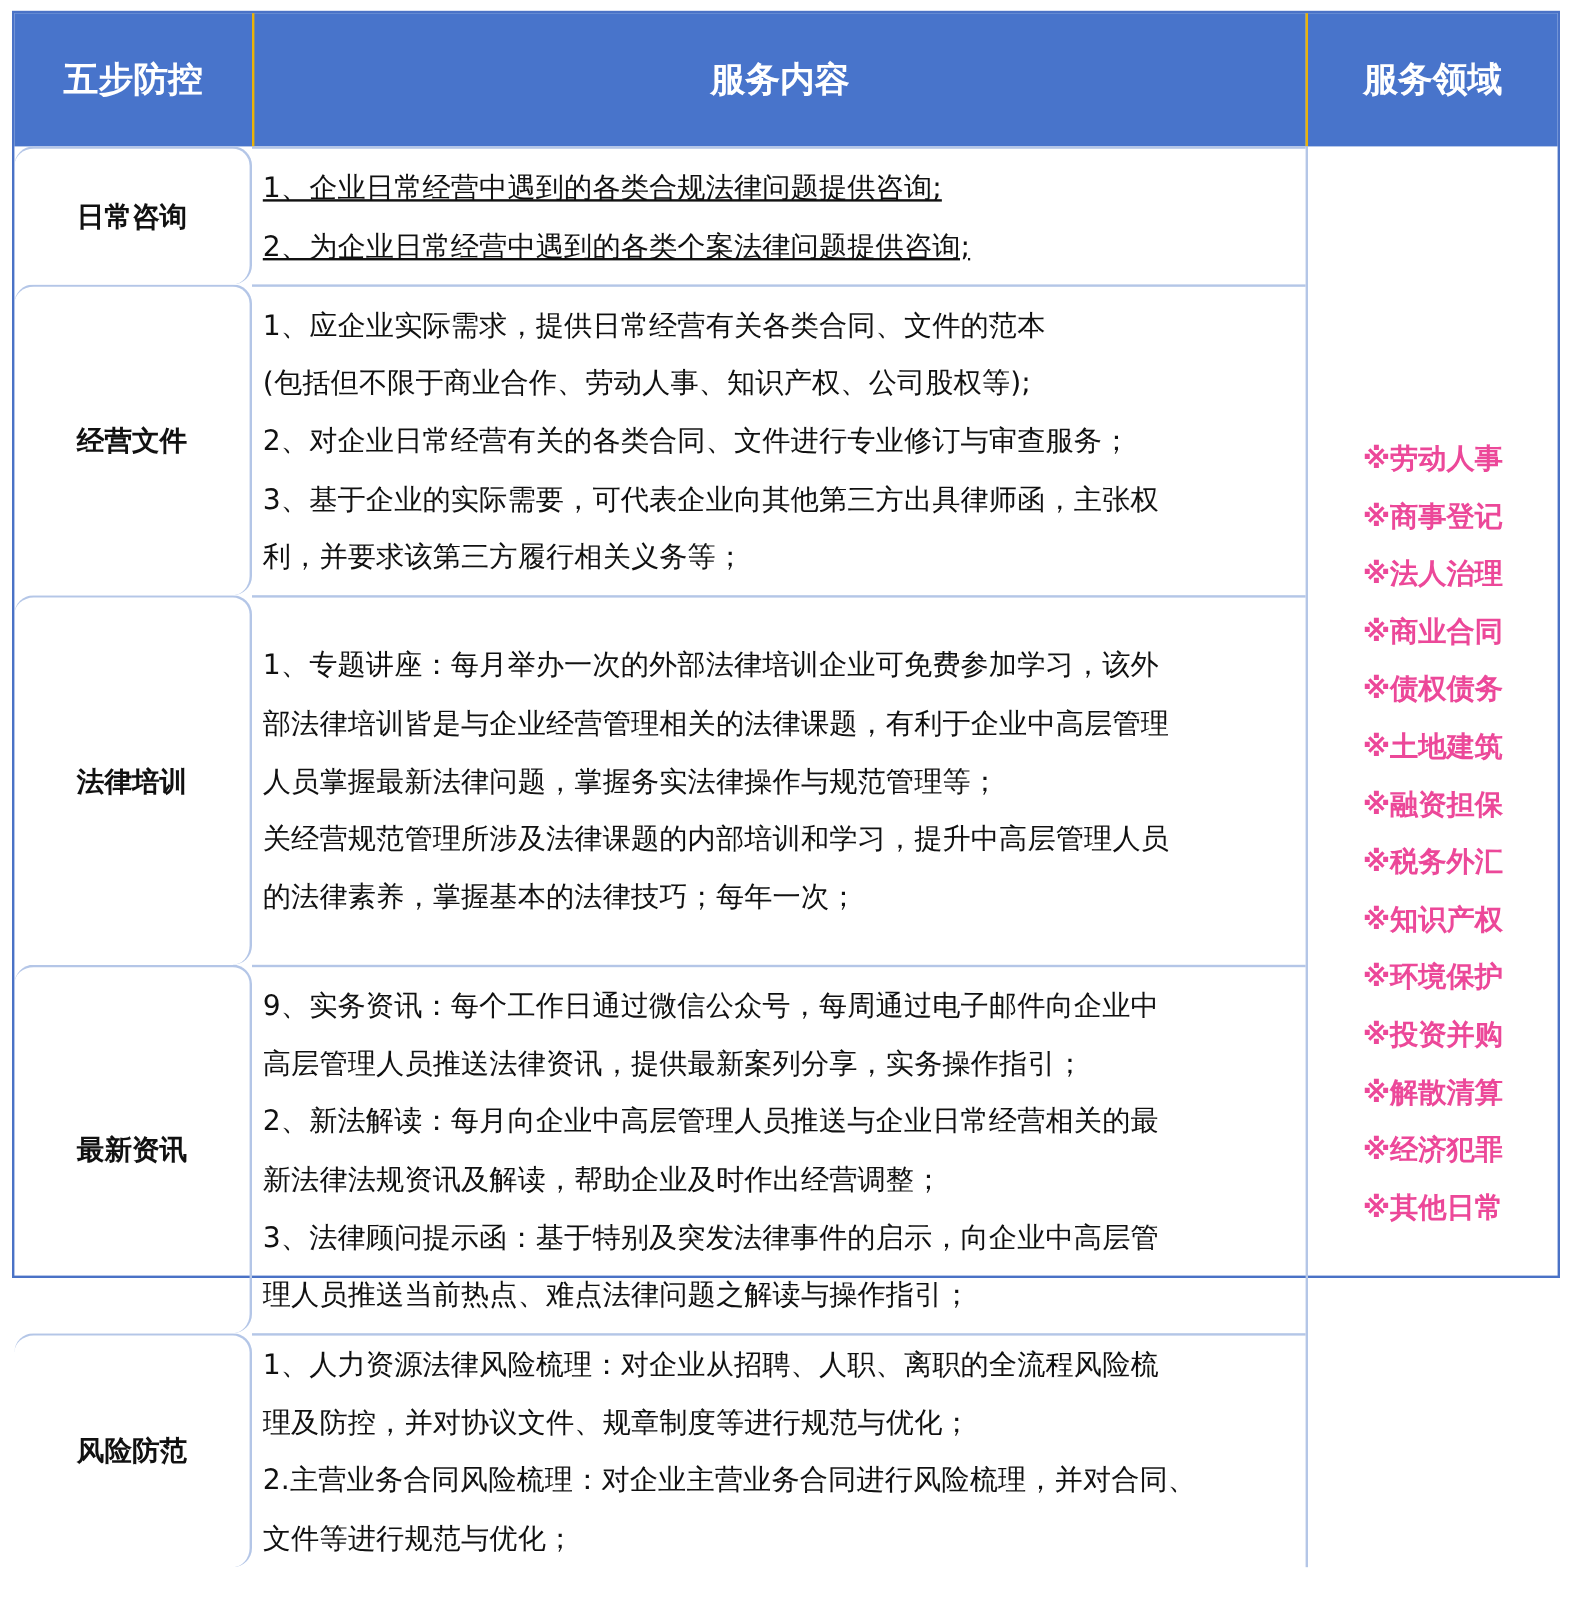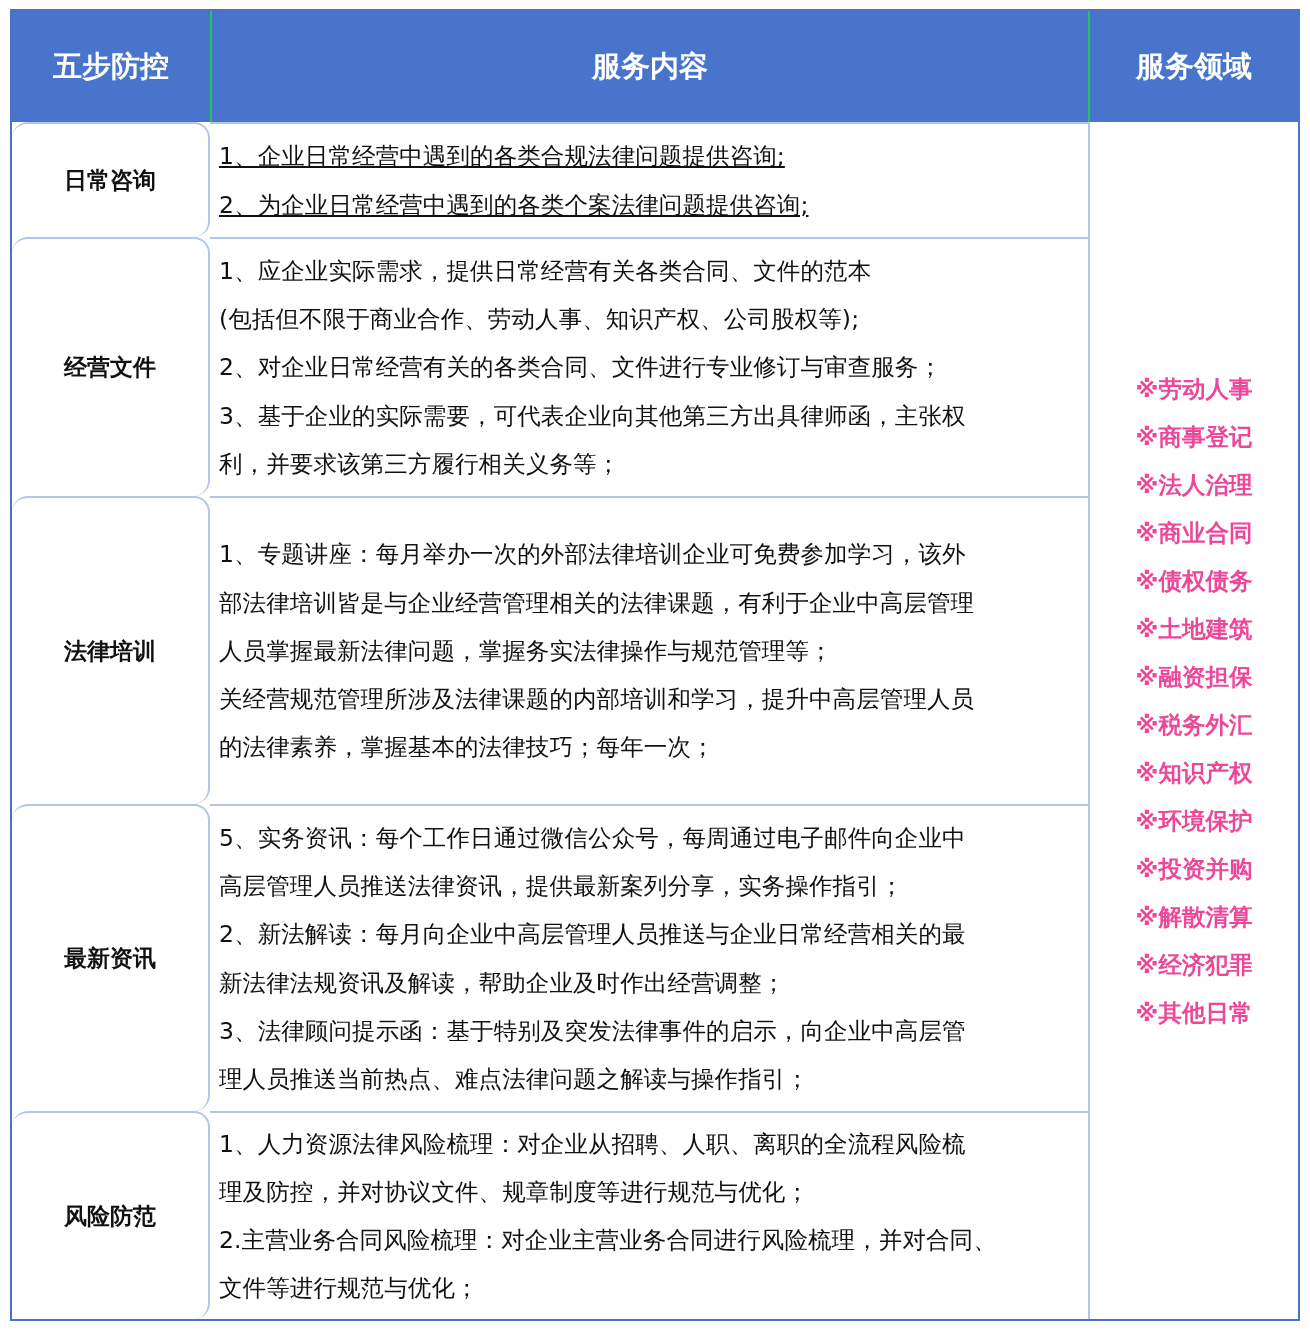--- a/index.html
+++ b/index.html
@@ -12,40 +12,40 @@
       height: 1336px;
       position: relative;
       font-family: "DejaVu Sans", "Liberation Sans", sans-serif;
       color: #111111;
     }
     .tbl {
       position: absolute;
       left: 10px;
       top: 9px;
       width: 1290px;
-      height: 1312px;
+      height: 1056px;
       border: 2px solid #4a72c6;
       box-sizing: border-box;
       display: grid;
       grid-template-columns: 198px 878px 1fr;
       grid-template-rows: 111px 115px 259px 308px 307px 1fr;
       background: #ffffff;
     }
     .hcell {
       background: #4874cb;
       color: #ffffff;
       font-weight: bold;
       font-size: 29px;
       display: flex;
       align-items: center;
       justify-content: center;
       letter-spacing: 0px;
     }
     .hcell + .hcell {
-      border-left: 2px solid #22c55e;
+      border-left: 2px solid #eab308;
     }
     .step {
       display: flex;
       align-items: center;
       justify-content: center;
       font-weight: bold;
       font-size: 23px;
       color: #111111;
       border-top: 2px solid #b4c6e7;
       border-right: 2px solid #b4c6e7;
@@ -111,21 +111,21 @@
   <div class="content" style="grid-column:2;grid-row:4;">
     <div class="line">1、专题讲座：每月举办一次的外部法律培训企业可免费参加学习，该外</div>
     <div class="line">部法律培训皆是与企业经营管理相关的法律课题，有利于企业中高层管理</div>
     <div class="line">人员掌握最新法律问题，掌握务实法律操作与规范管理等；</div>
     <div class="line">关经营规范管理所涉及法律课题的内部培训和学习，提升中高层管理人员</div>
     <div class="line">的法律素养，掌握基本的法律技巧；每年一次；</div>
   </div>
 
   <div class="step" style="grid-column:1;grid-row:5;">最新资讯</div>
   <div class="content" style="grid-column:2;grid-row:5;">
-    <div class="line">5、实务资讯：每个工作日通过微信公众号，每周通过电子邮件向企业中</div>
+    <div class="line">9、实务资讯：每个工作日通过微信公众号，每周通过电子邮件向企业中</div>
     <div class="line">高层管理人员推送法律资讯，提供最新案列分享，实务操作指引；</div>
     <div class="line">2、新法解读：每月向企业中高层管理人员推送与企业日常经营相关的最</div>
     <div class="line">新法律法规资讯及解读，帮助企业及时作出经营调整；</div>
     <div class="line">3、法律顾问提示函：基于特别及突发法律事件的启示，向企业中高层管</div>
     <div class="line">理人员推送当前热点、难点法律问题之解读与操作指引；</div>
   </div>
 
   <div class="step" style="grid-column:1;grid-row:6;">风险防范</div>
   <div class="content" style="grid-column:2;grid-row:6;">
     <div class="line">1、人力资源法律风险梳理：对企业从招聘、人职、离职的全流程风险梳</div>

